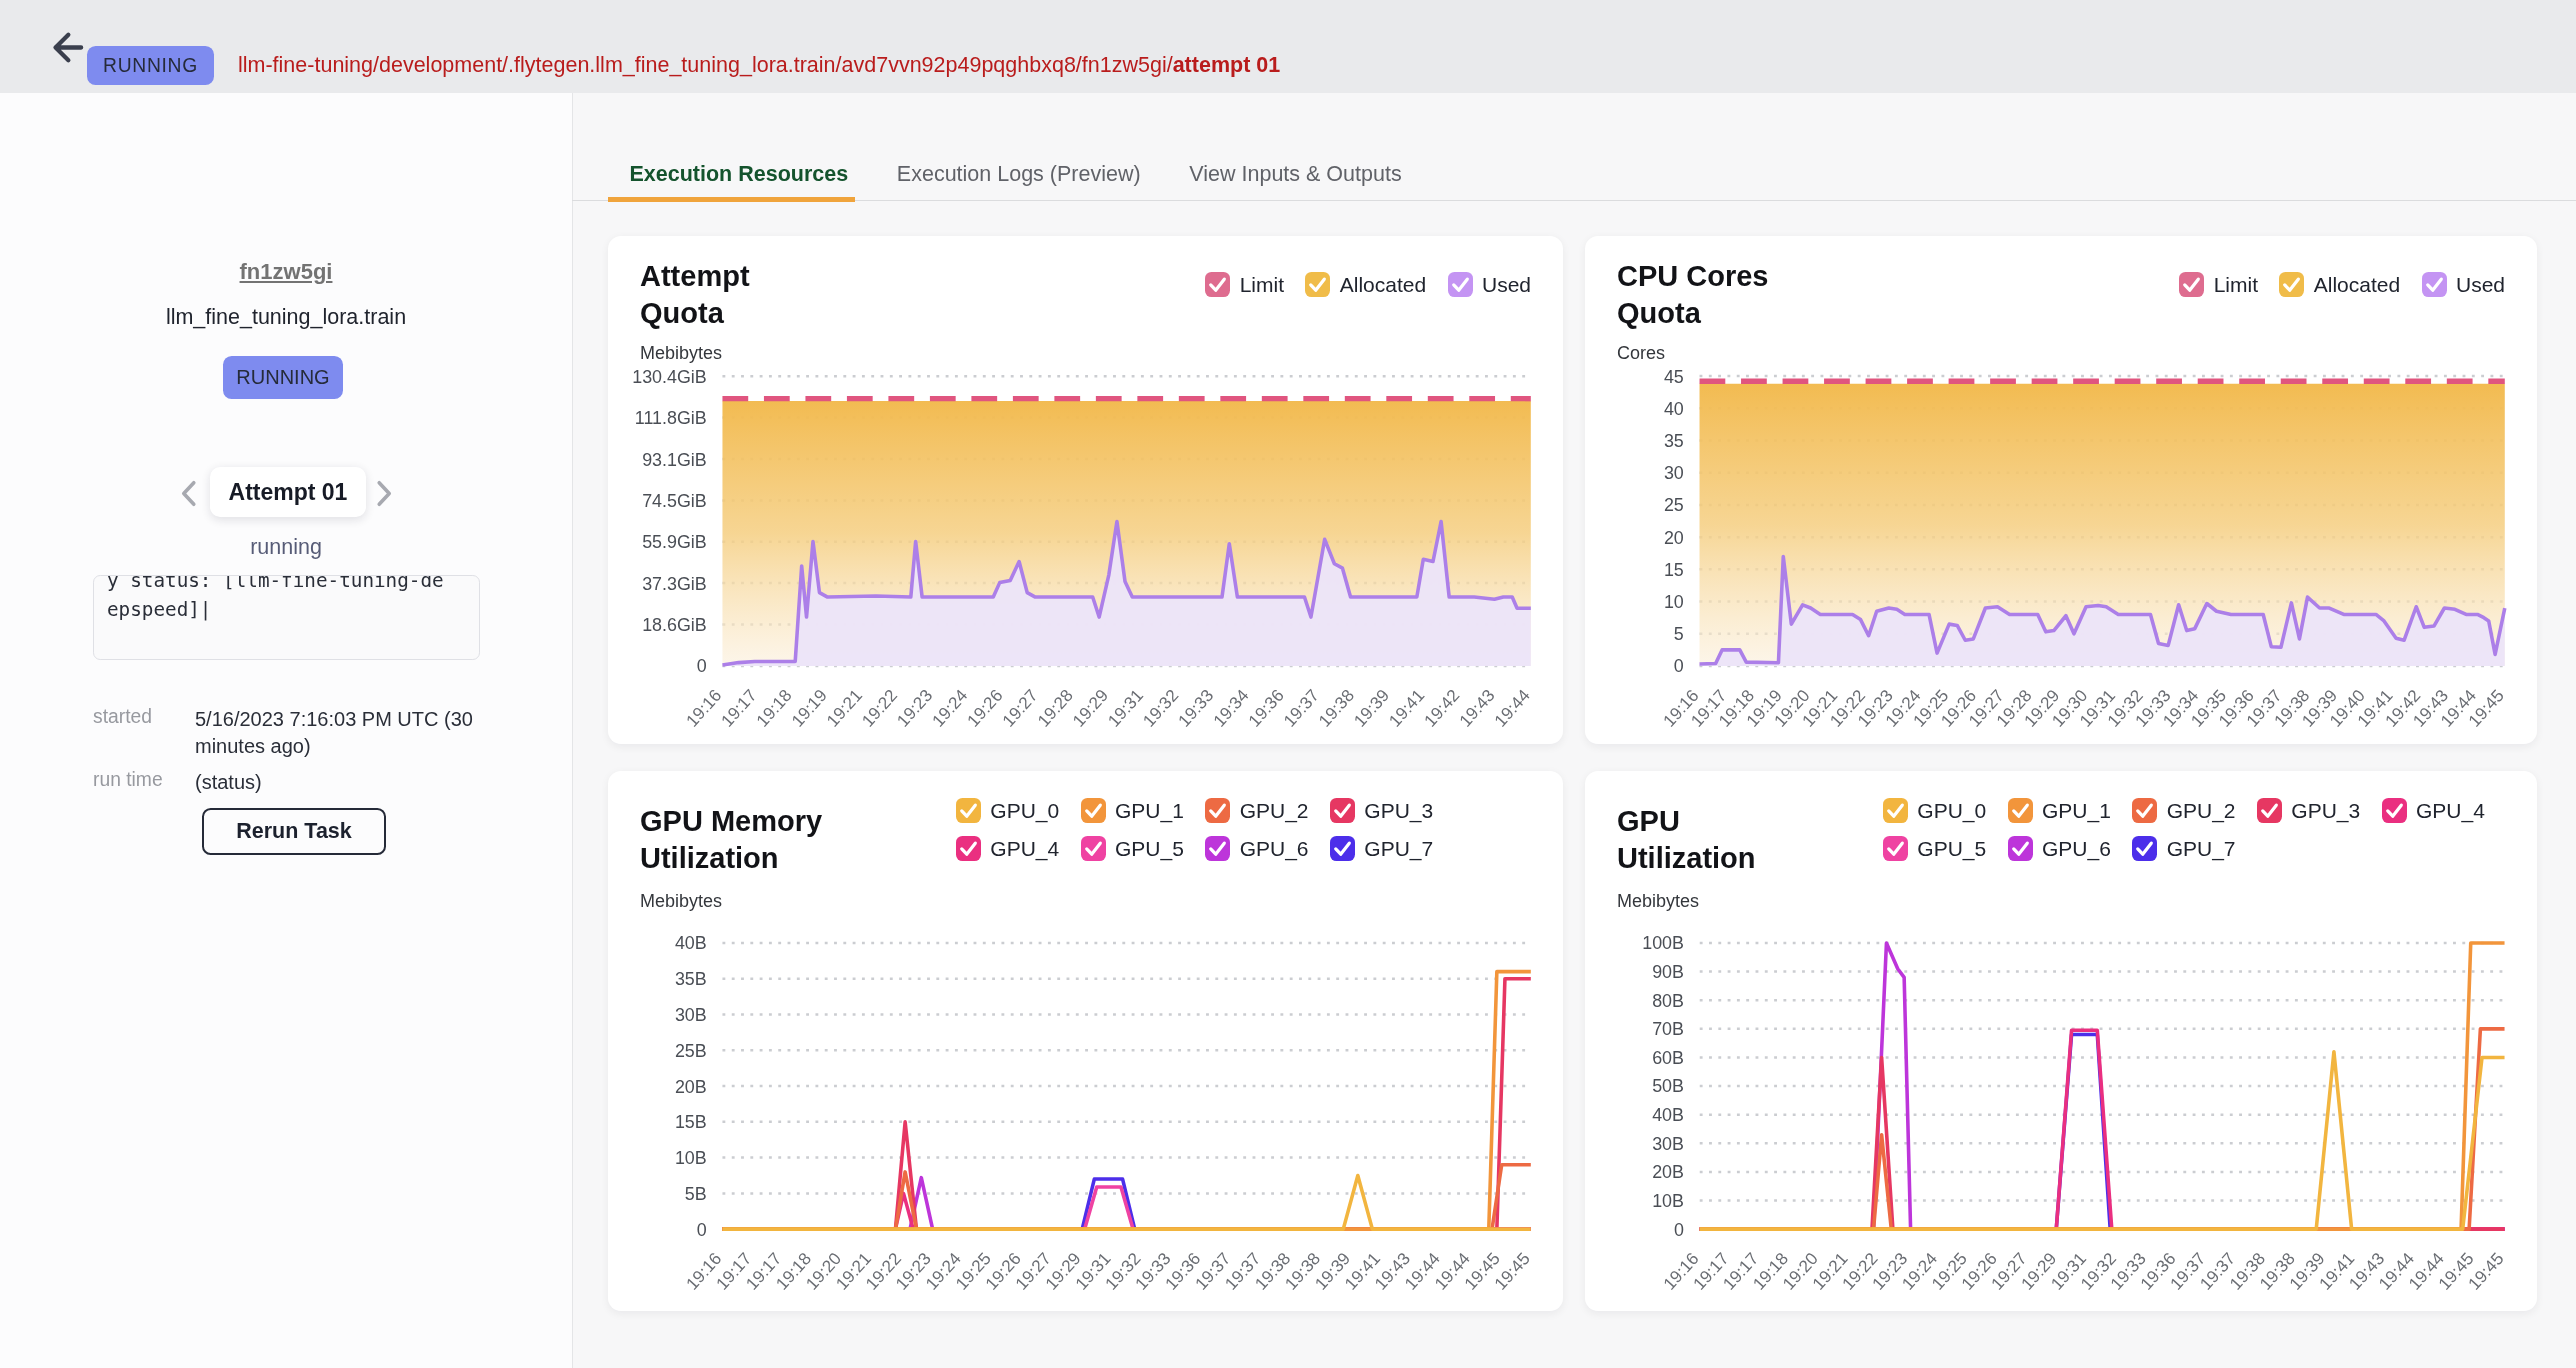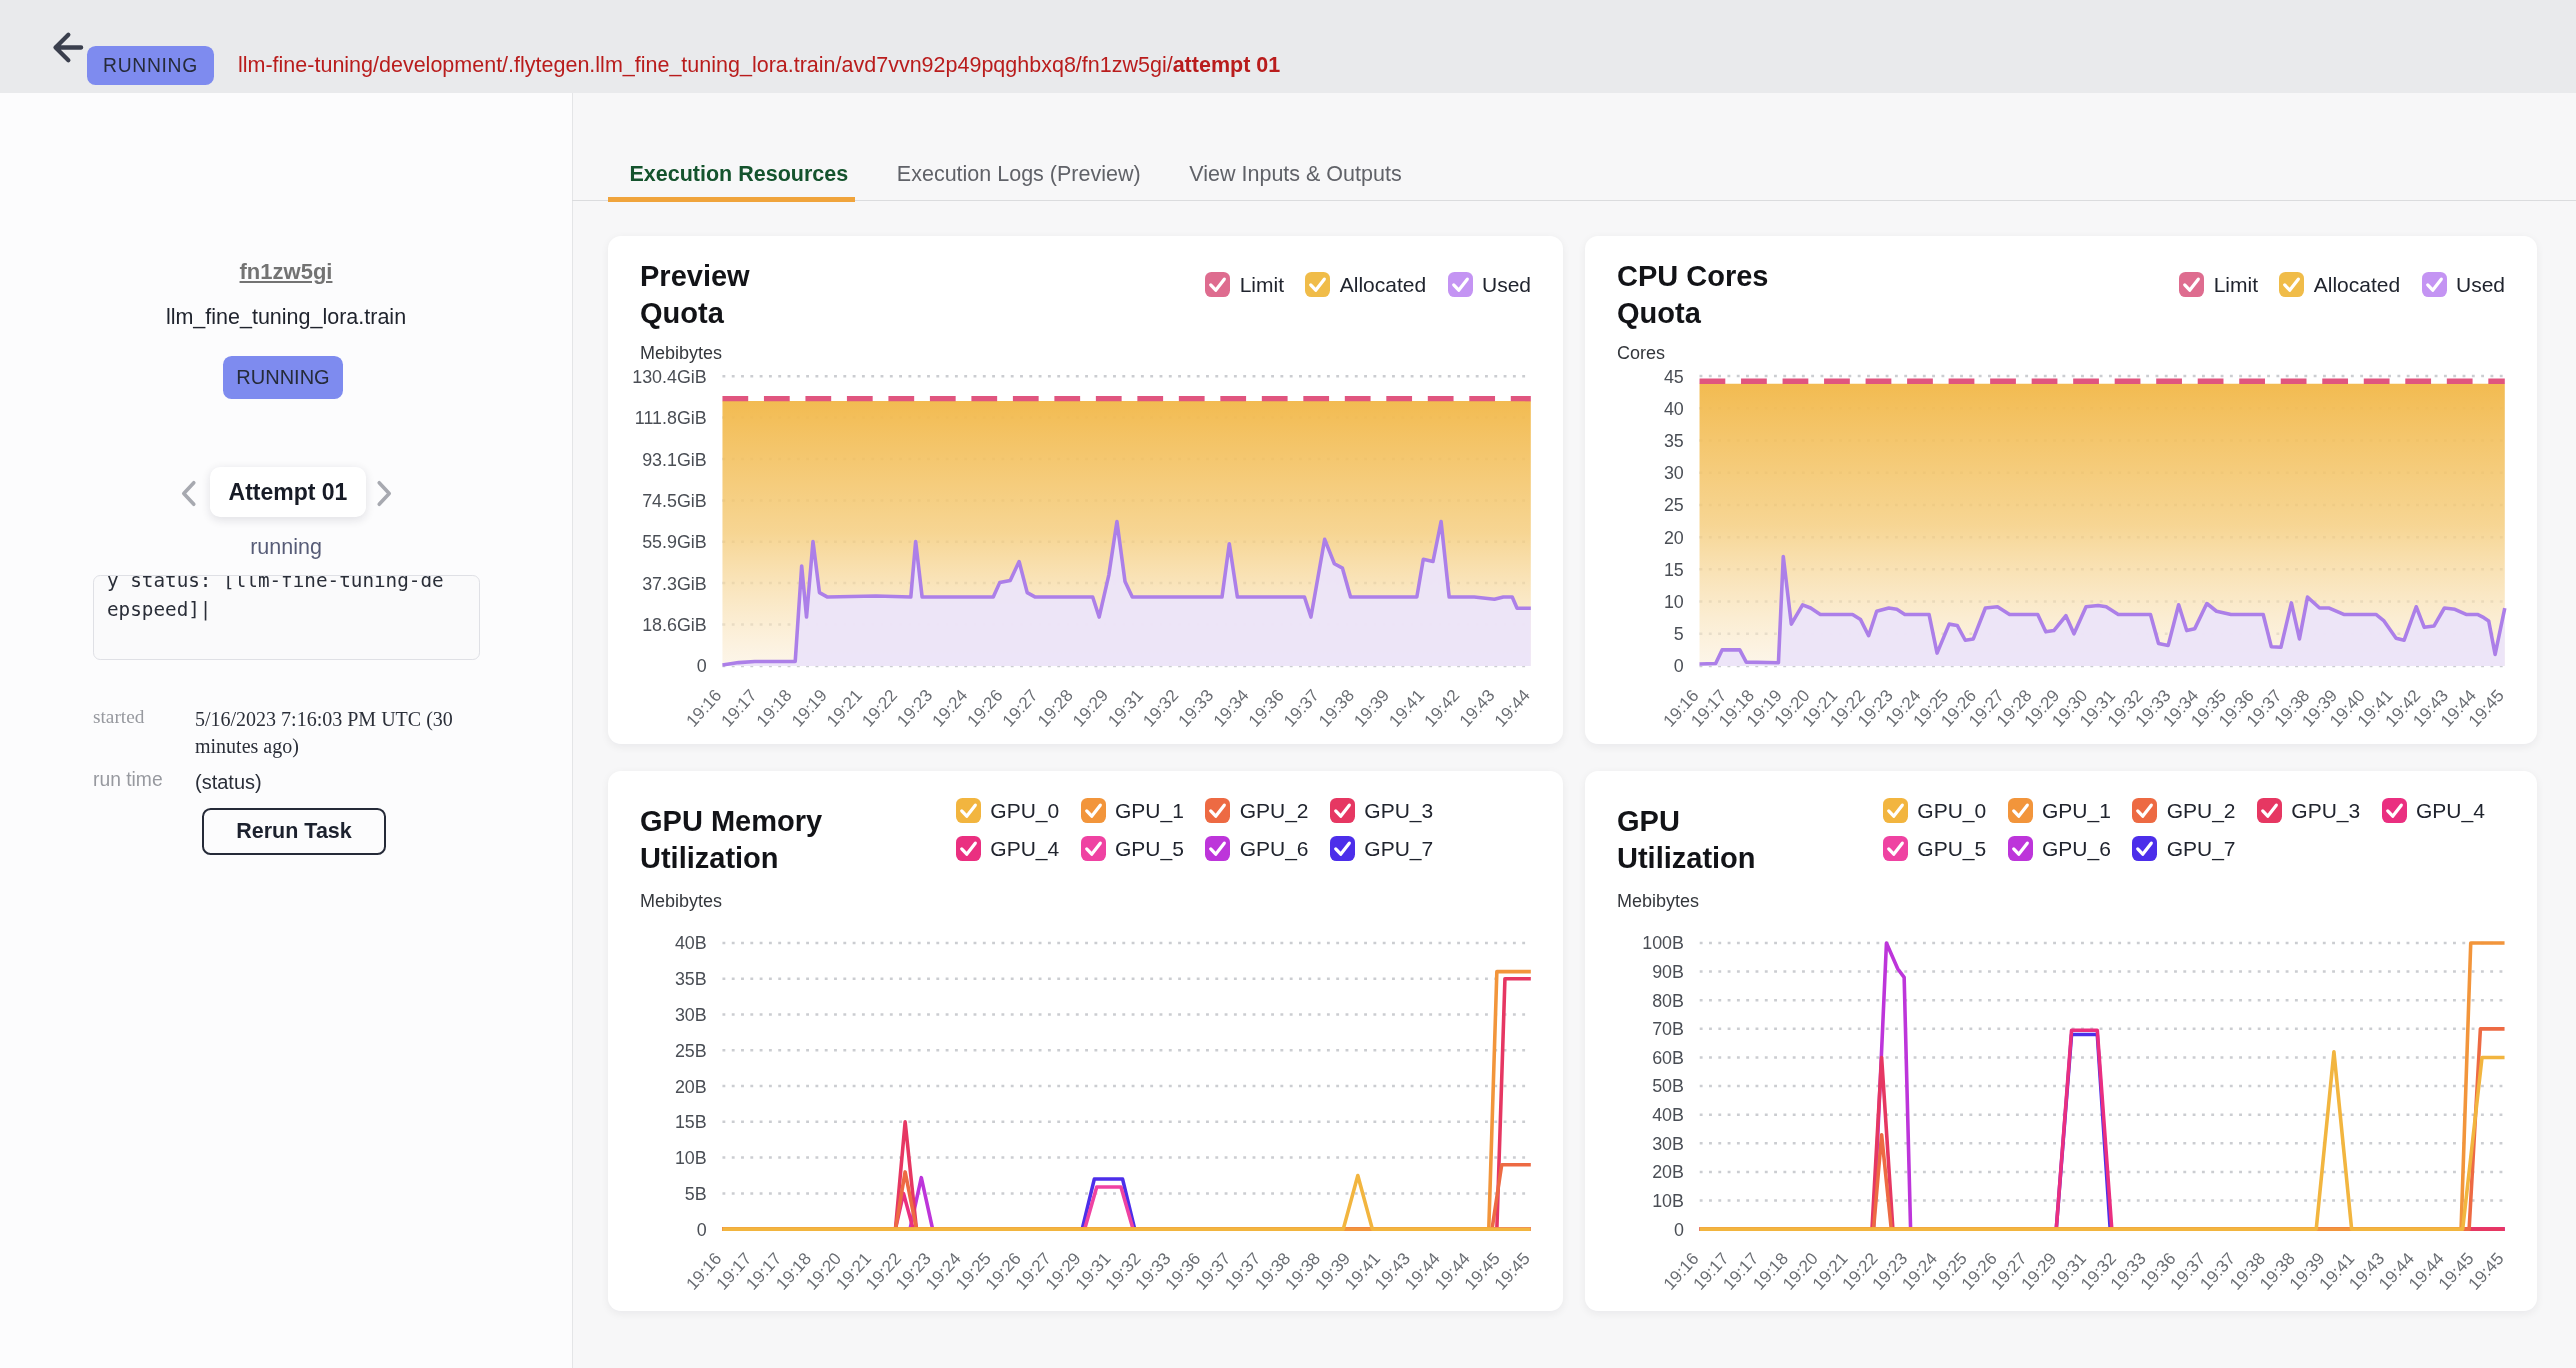--- a/index.html
+++ b/index.html
@@ -102,21 +102,21 @@
         </svg>
     </div>
   </div>
   <div class="attempt-status">running</div>
 
   <div class="code-box">
     <div class="code-inner"><div></div><div>y status: [llm-fine-tuning-de</div><div>epspeed]|</div>
     </div>
   </div>
 
-  <div class="meta-row" style="top:613px;font-family:Liberation Serif, serif;">
+  <div class="meta-row" style="top:613px;">
     <div class="meta-label">started</div>
     <div class="meta-value">5/16/2023 7:16:03 PM UTC (30 minutes ago)</div>
   </div>
   <div class="meta-row" style="top:676px;">
     <div class="meta-label">run time</div>
     <div class="meta-value">(status)</div>
   </div>
 
   <button class="rerun-btn">Rerun Task</button>
 </div>
@@ -124,21 +124,21 @@
 <div class="tabs">
   <div class="tab active">Execution Resources</div>
   <div class="tab">Execution Logs (Preview)</div>
   <div class="tab">View Inputs &amp; Outputs</div>
 </div>
 <div class="tabs-divider"></div>
 <div class="tab-underline" style="background: rgb(240, 164, 60);"></div>
 
 <div class="card top" id="card0">
   <div class="chart-title">
-    <div>Preview</div>
+    <div>Attempt</div>
       <div>Quota</div>
   </div>
   <div class="unit-label">Mebibytes</div>
   <div class="legend">
       <div class="legend-row">
         <div class="legend-item">
           <span class="cbx" style="background: rgb(222, 108, 143);">
             <svg width="25" height="25" viewBox="0 0 35 35">
               <polyline points="8,18 15,25.5 27,10" stroke="#FFFFFF" stroke-width="4.5" fill="none" stroke-linecap="round" stroke-linejoin="round"></polyline>
             </svg>

